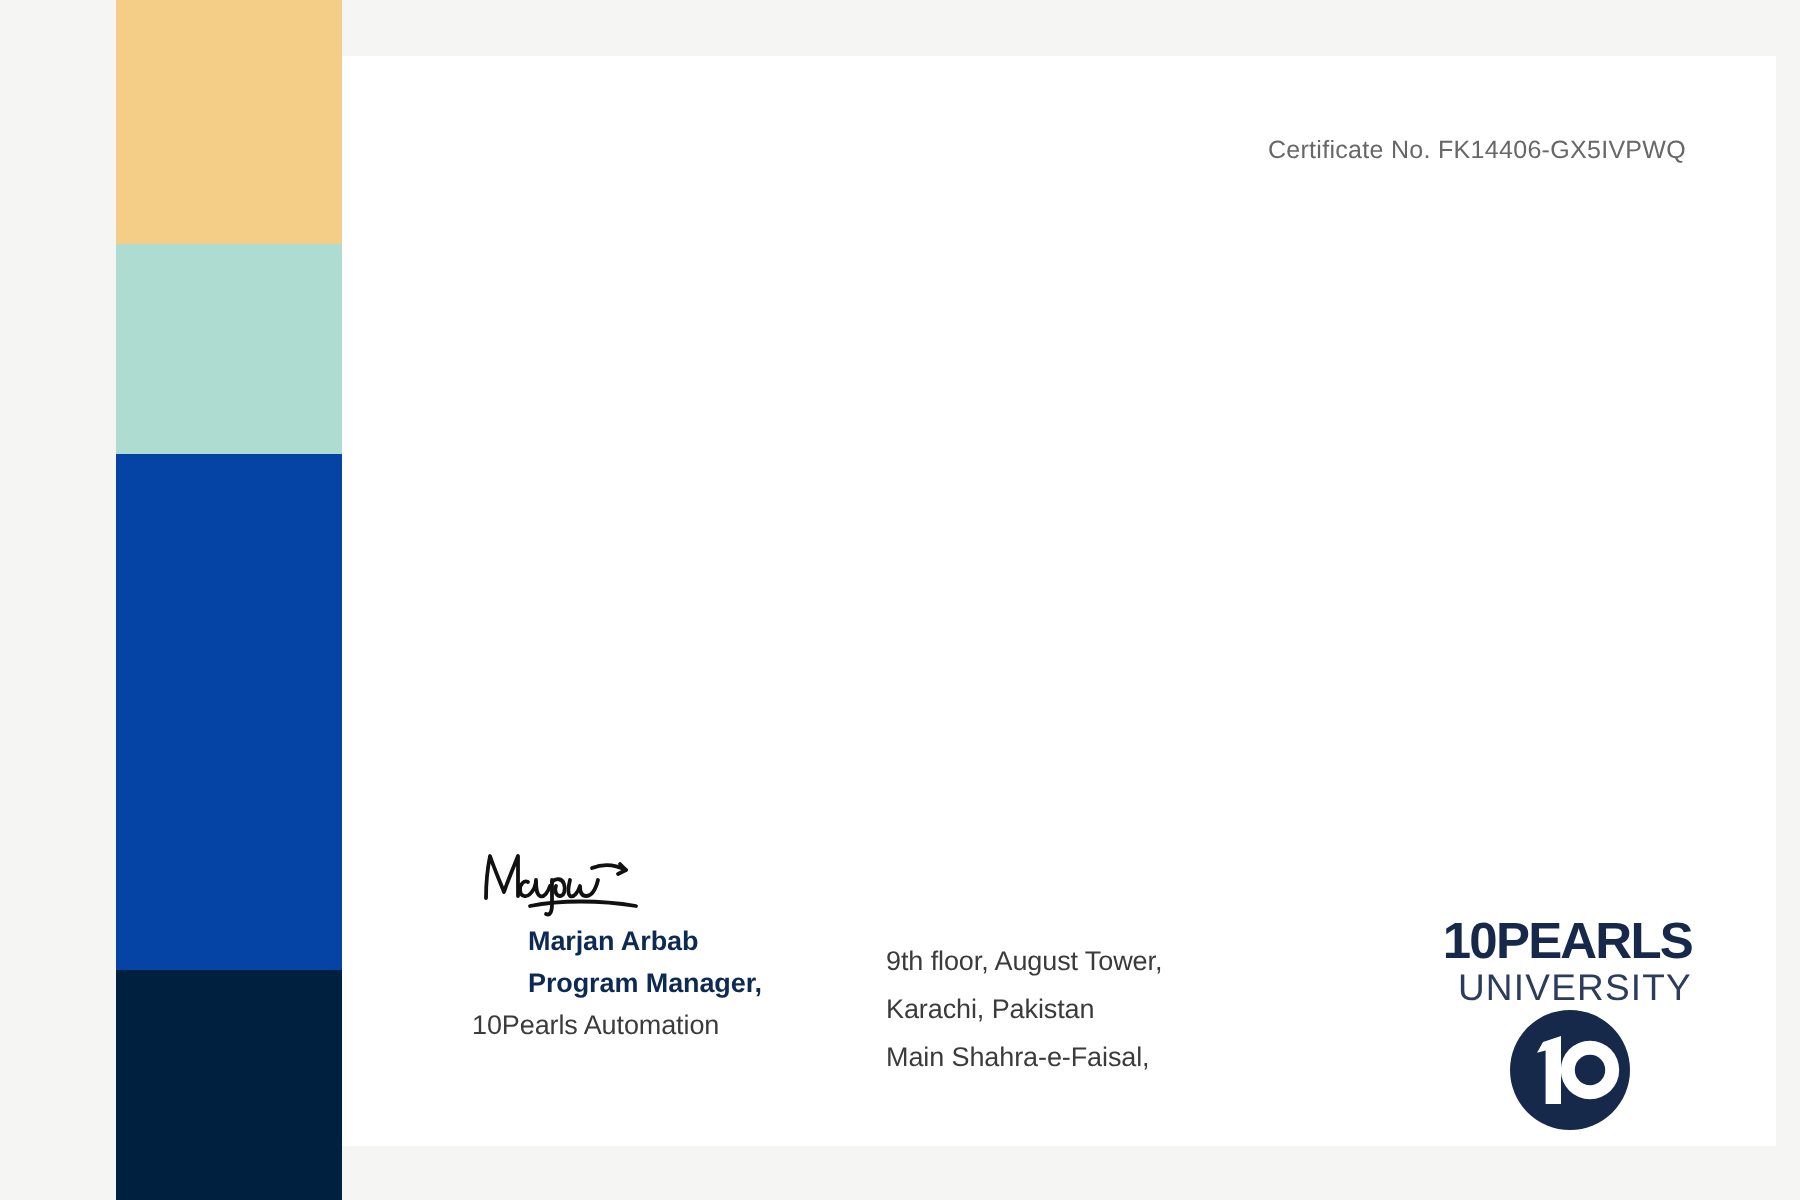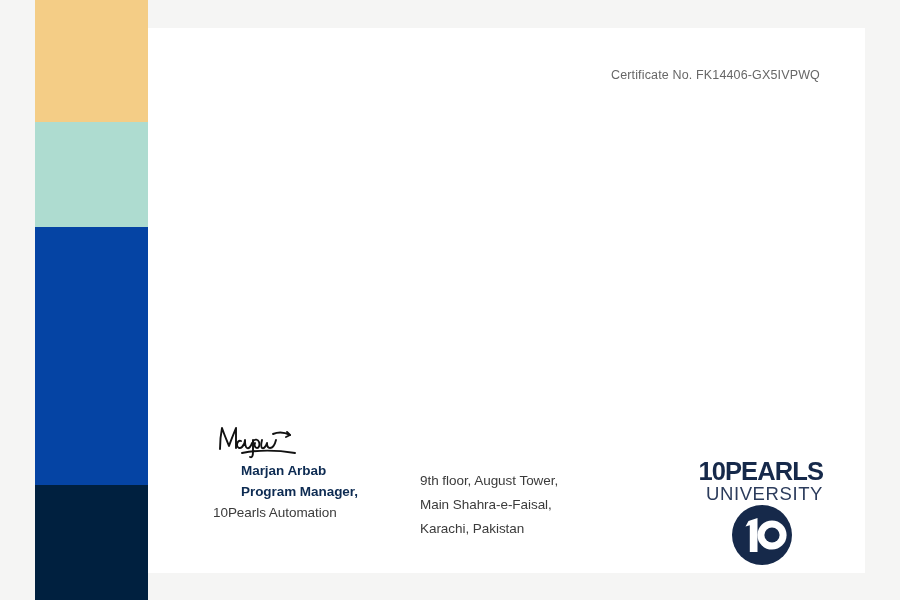--- a/index.html
+++ b/index.html
@@ -13,20 +13,21 @@
     background: #f5f5f4;
     font-family: "Liberation Sans", sans-serif;
     -webkit-font-smoothing: antialiased;
   }
 
   .page {
     position: relative;
     width: 776px;
     height: 600px;
     background: #f5f5f4;
+    margin-left: 23px;
   }
 
   
   .rail {
     position: absolute;
     left: 35px;
     top: 0;
     width: 113px;
     height: 600px;
     display: flex;
@@ -241,22 +242,22 @@
               </g>
             </svg>
           </div>
           <div class="sig-name">Marjan Arbab</div>
           <div class="sig-role">Program Manager,</div>
           <div class="sig-org">10Pearls Automation</div>
         </div>
 
         <div class="addr-col">
           <div class="addr-line">9th floor, August Tower,</div>
+          <div class="addr-line">Karachi, Pakistan</div>
           <div class="addr-line">Main Shahra-e-Faisal,</div>
-          <div class="addr-line">Karachi, Pakistan</div>
         </div>
 
         <div class="logo-col">
           <div class="logo-words">
             <span class="logo-main">10PEARLS</span>
             <span class="logo-sub">UNIVERSITY</span>
           </div>
           <div class="logo-mark">
             <svg width="62" height="62" viewBox="0 0 62 62" xmlns="http://www.w3.org/2000/svg">
               <defs>

